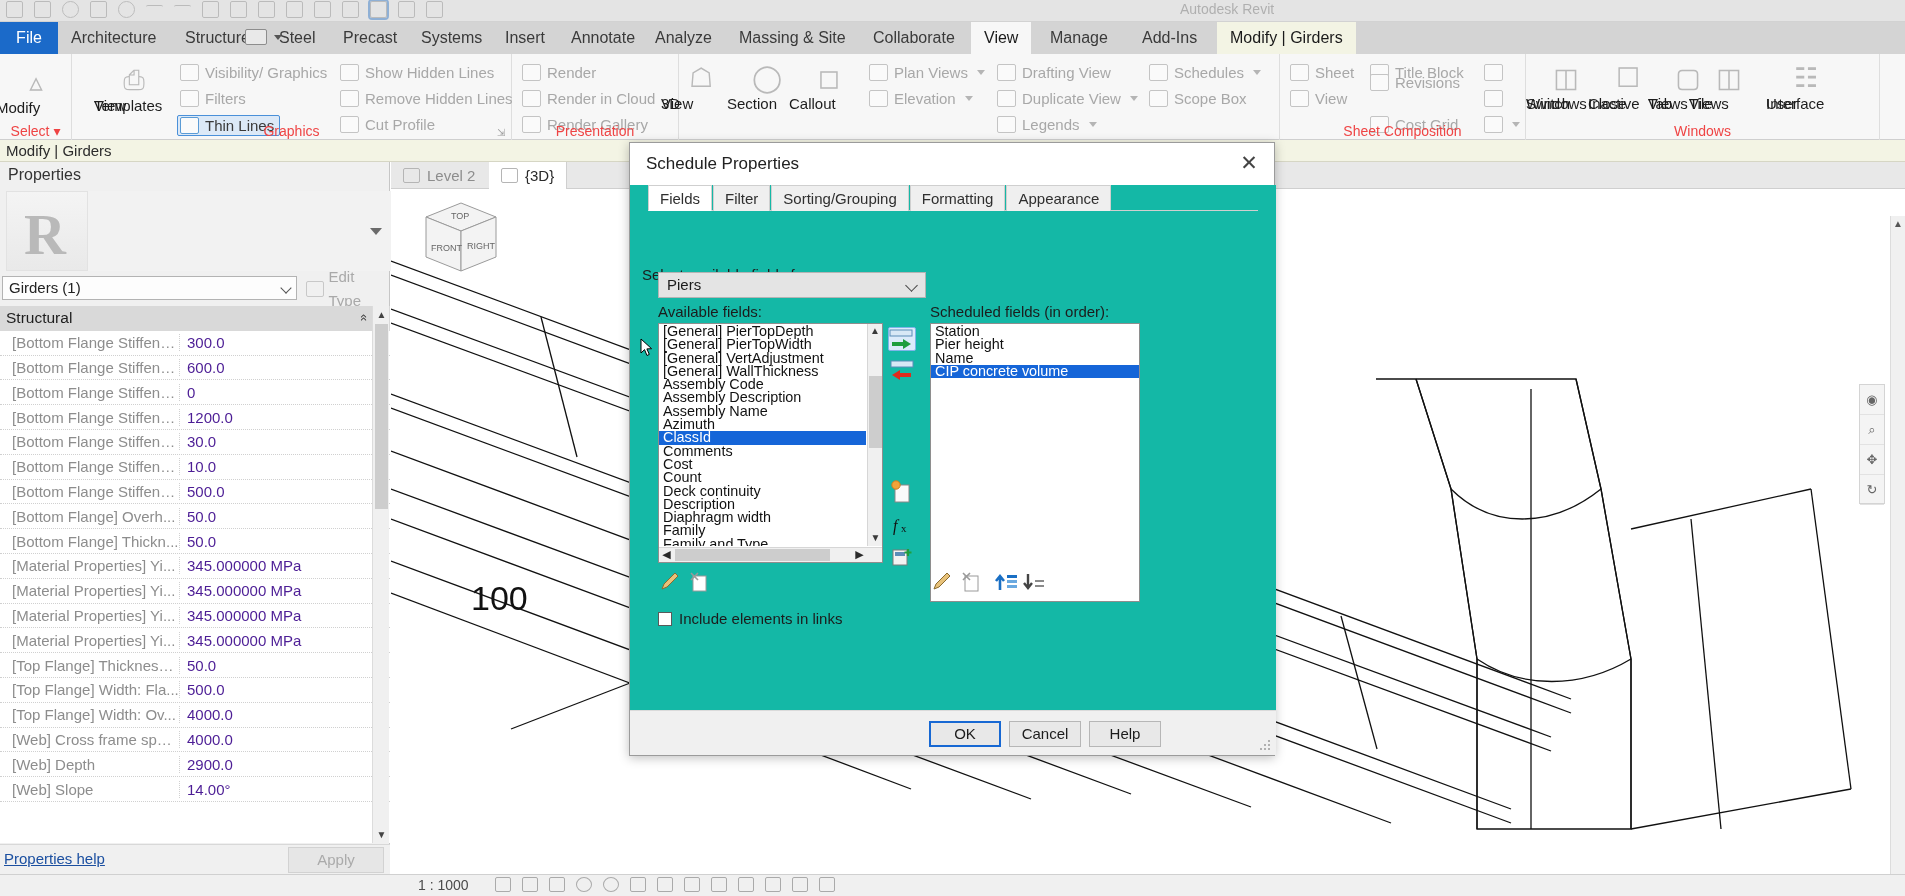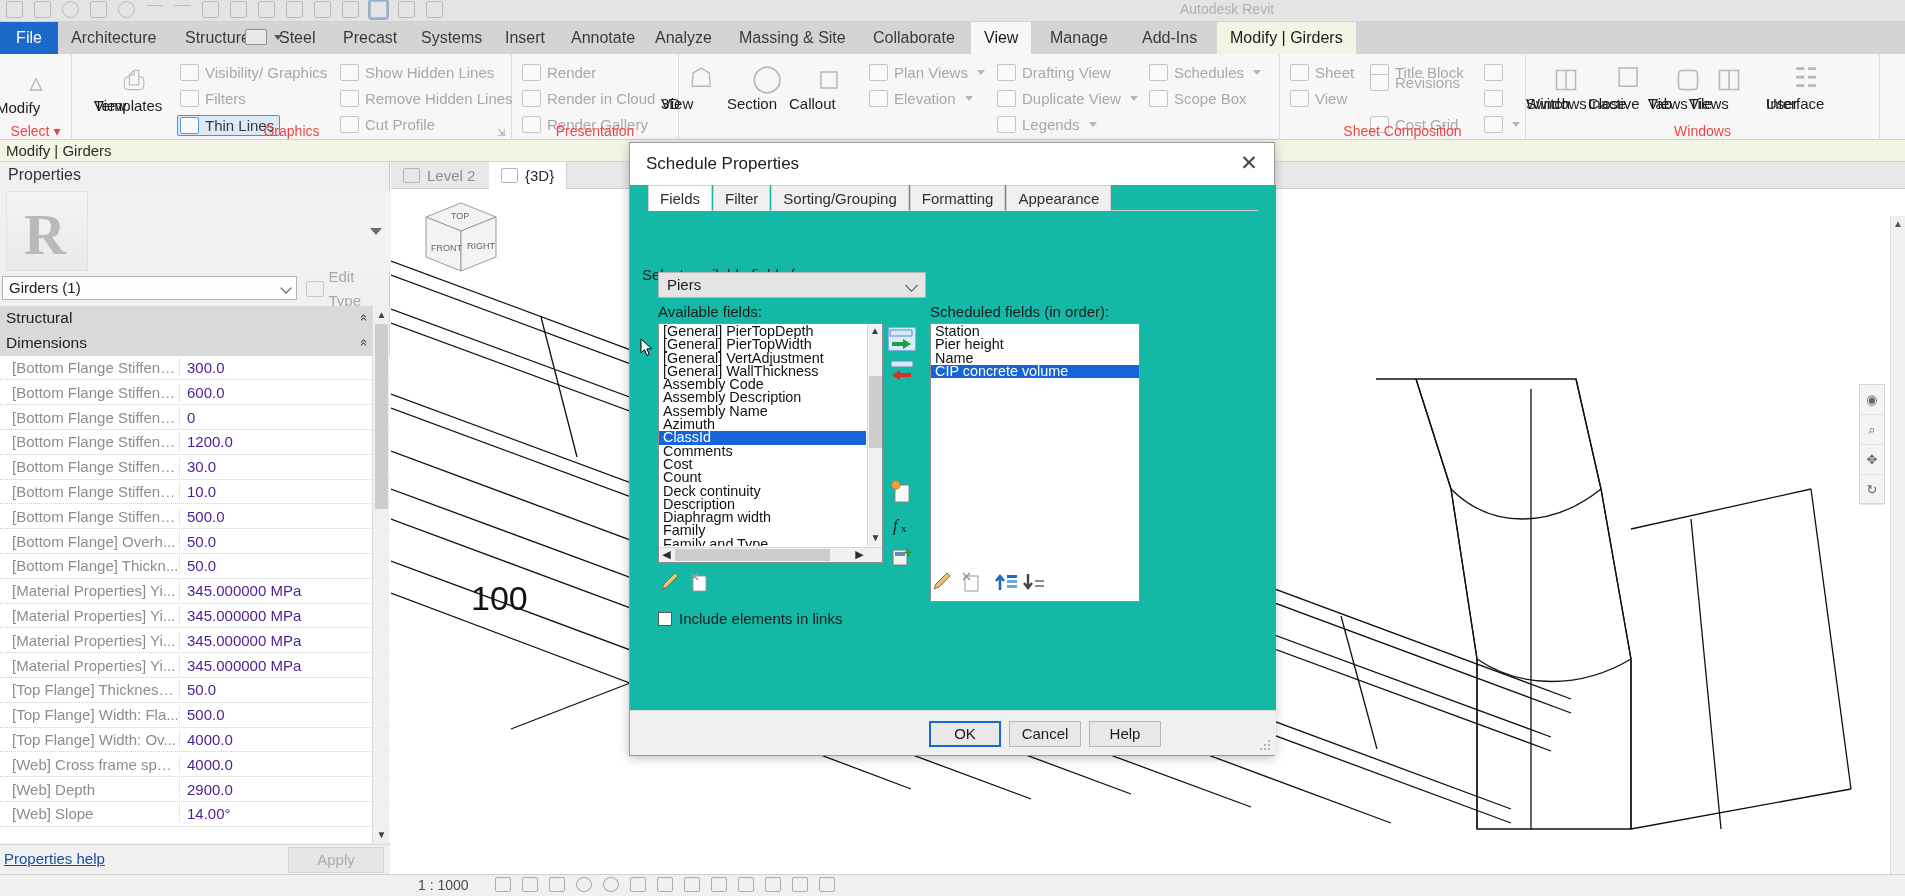--- a/index.html
+++ b/index.html
@@ -455,24 +455,20 @@
         <span class="ic"></span>
         <span>Edit Type</span>
       </div>
     </div>
 
     <div class="pgrid" id="pgrid">
         <div class="pgrow section">
           <div class="k">Structural</div>
           <div class="chev2" style="transform: rotate(90deg);">«</div>
         </div>
-        <div class="pgrow section">
-          <div class="k">Dimensions</div>
-          <div class="chev2" style="transform: rotate(90deg);">«</div>
-        </div>
         <div class="pgrow">
           <div class="k">[Bottom Flange Stiffene...</div>
           <div class="v">300.0</div>
         </div>
         <div class="pgrow">
           <div class="k">[Bottom Flange Stiffene...</div>
           <div class="v">600.0</div>
         </div>
         <div class="pgrow">
           <div class="k">[Bottom Flange Stiffene...</div>

